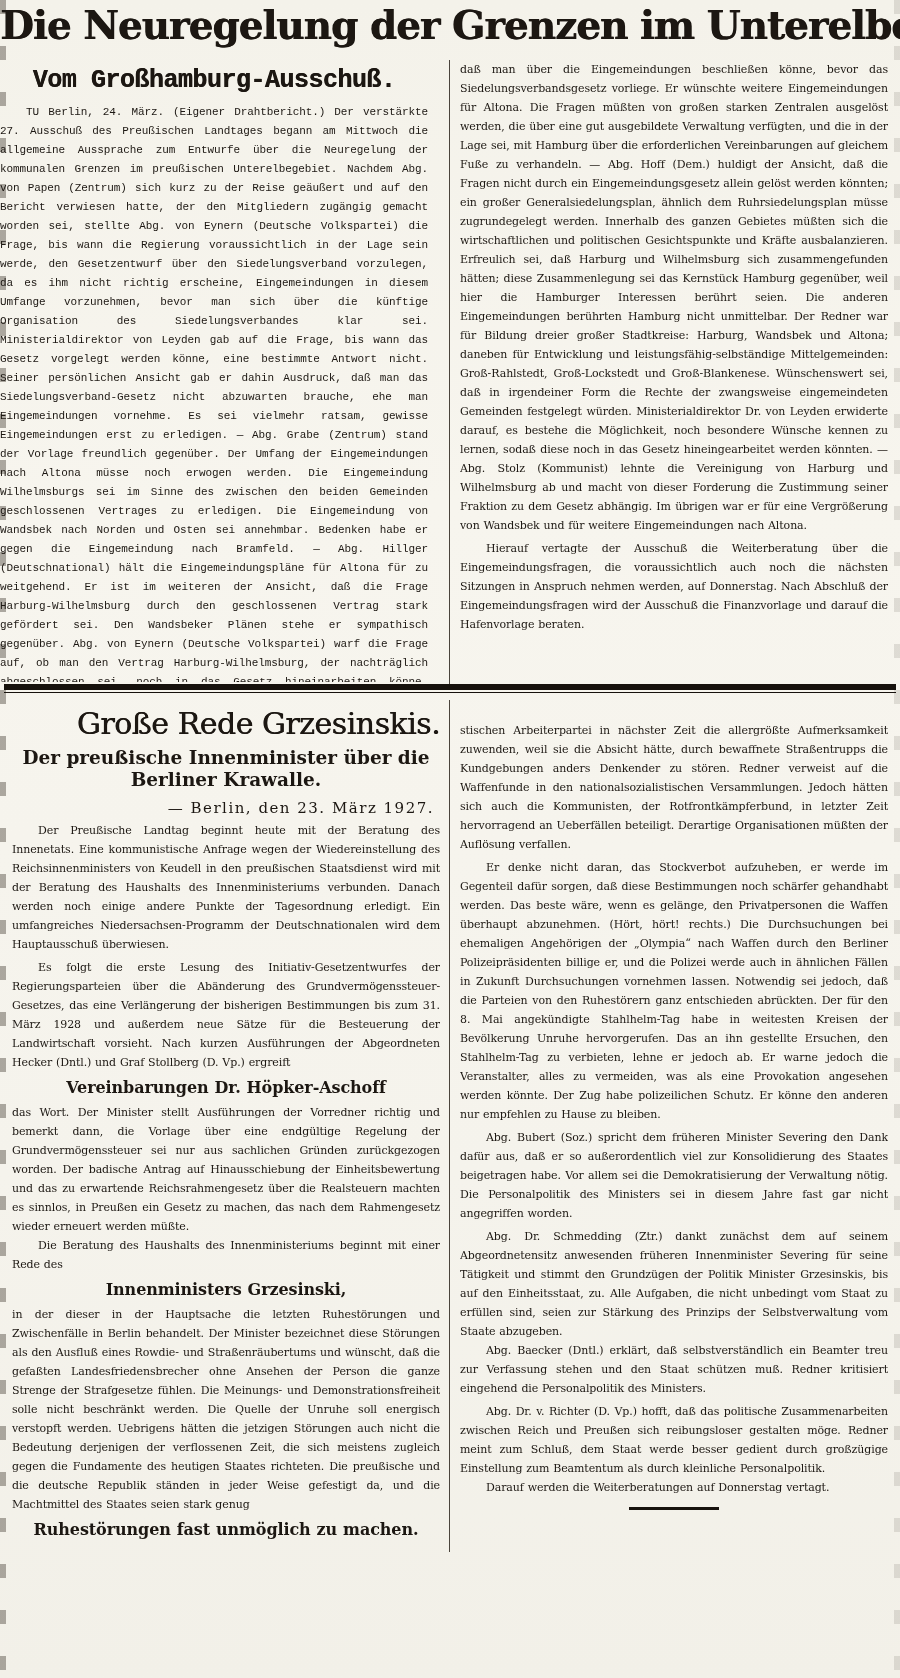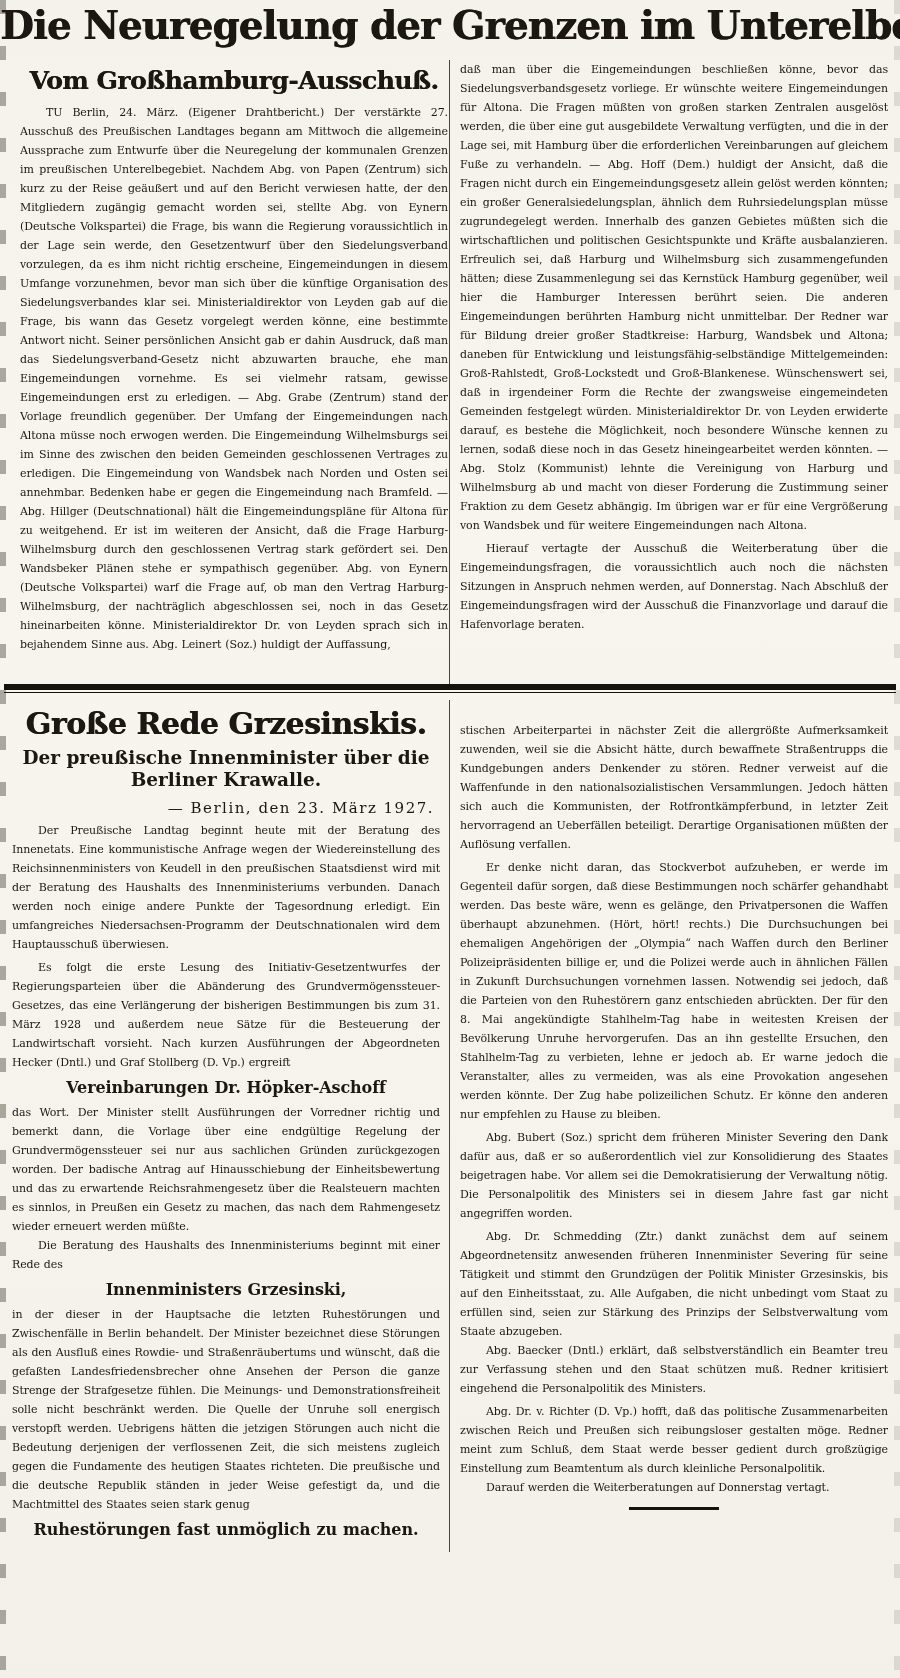--- a/index.html
+++ b/index.html
@@ -15,30 +15,30 @@
     background:repeating-linear-gradient(180deg,#6d675e 0 14px,transparent 14px 46px);
   }
   .scan-edge.left { left:0; }
   .scan-edge.right { right:0; opacity:.18; }
   .headline-main {
     position:absolute; top:2px; left:0; right:0; text-align:center;
     font-size:39px; font-weight:bold; letter-spacing:-1px; white-space:nowrap;
     text-shadow:0.6px 0 0 #1c1712;
   }
   .col { position:absolute; overflow:hidden; text-align:justify; }
-  .col-a1-left  { top:66px;  left:20px;  width:428px; height:616px; }
+  .col-a1-left  { top:66px;  left:0;  width:428px; height:616px;font-family:Liberation Mono, monospace; }
   .col-a1-right { top:60px;  left:460px; width:428px; height:622px; }
   .col-a2-left  { top:700px; left:12px;  width:428px; height:978px; }
   .col-a2-right { top:721px; left:460px; width:428px; height:978px; }
   .subhead-a1 {
     text-align:center; font-size:25px; font-weight:bold; letter-spacing:-0.5px;
     margin:0 0 8px 0; text-shadow:0.4px 0 0 #1c1712;
   }
   .headline-a2 {
-    text-align:center; font-size:30px; font-weight:bold; letter-spacing:-0.5px;
+    text-align:right; font-size:30px; font-weight:normal; letter-spacing:-0.5px;
     margin:6px 0 6px 0; text-shadow:0.5px 0 0 #1c1712;
   }
   .subheadline-a2 {
     text-align:center; font-size:18.5px; font-weight:bold; line-height:1.18;
     margin:0 10px 8px 10px;
   }
   .dateline-a2 {
     text-align:right; font-size:15px; font-weight:normal; letter-spacing:1.5px;
     padding-right:6px; margin-bottom:4px;
   }

